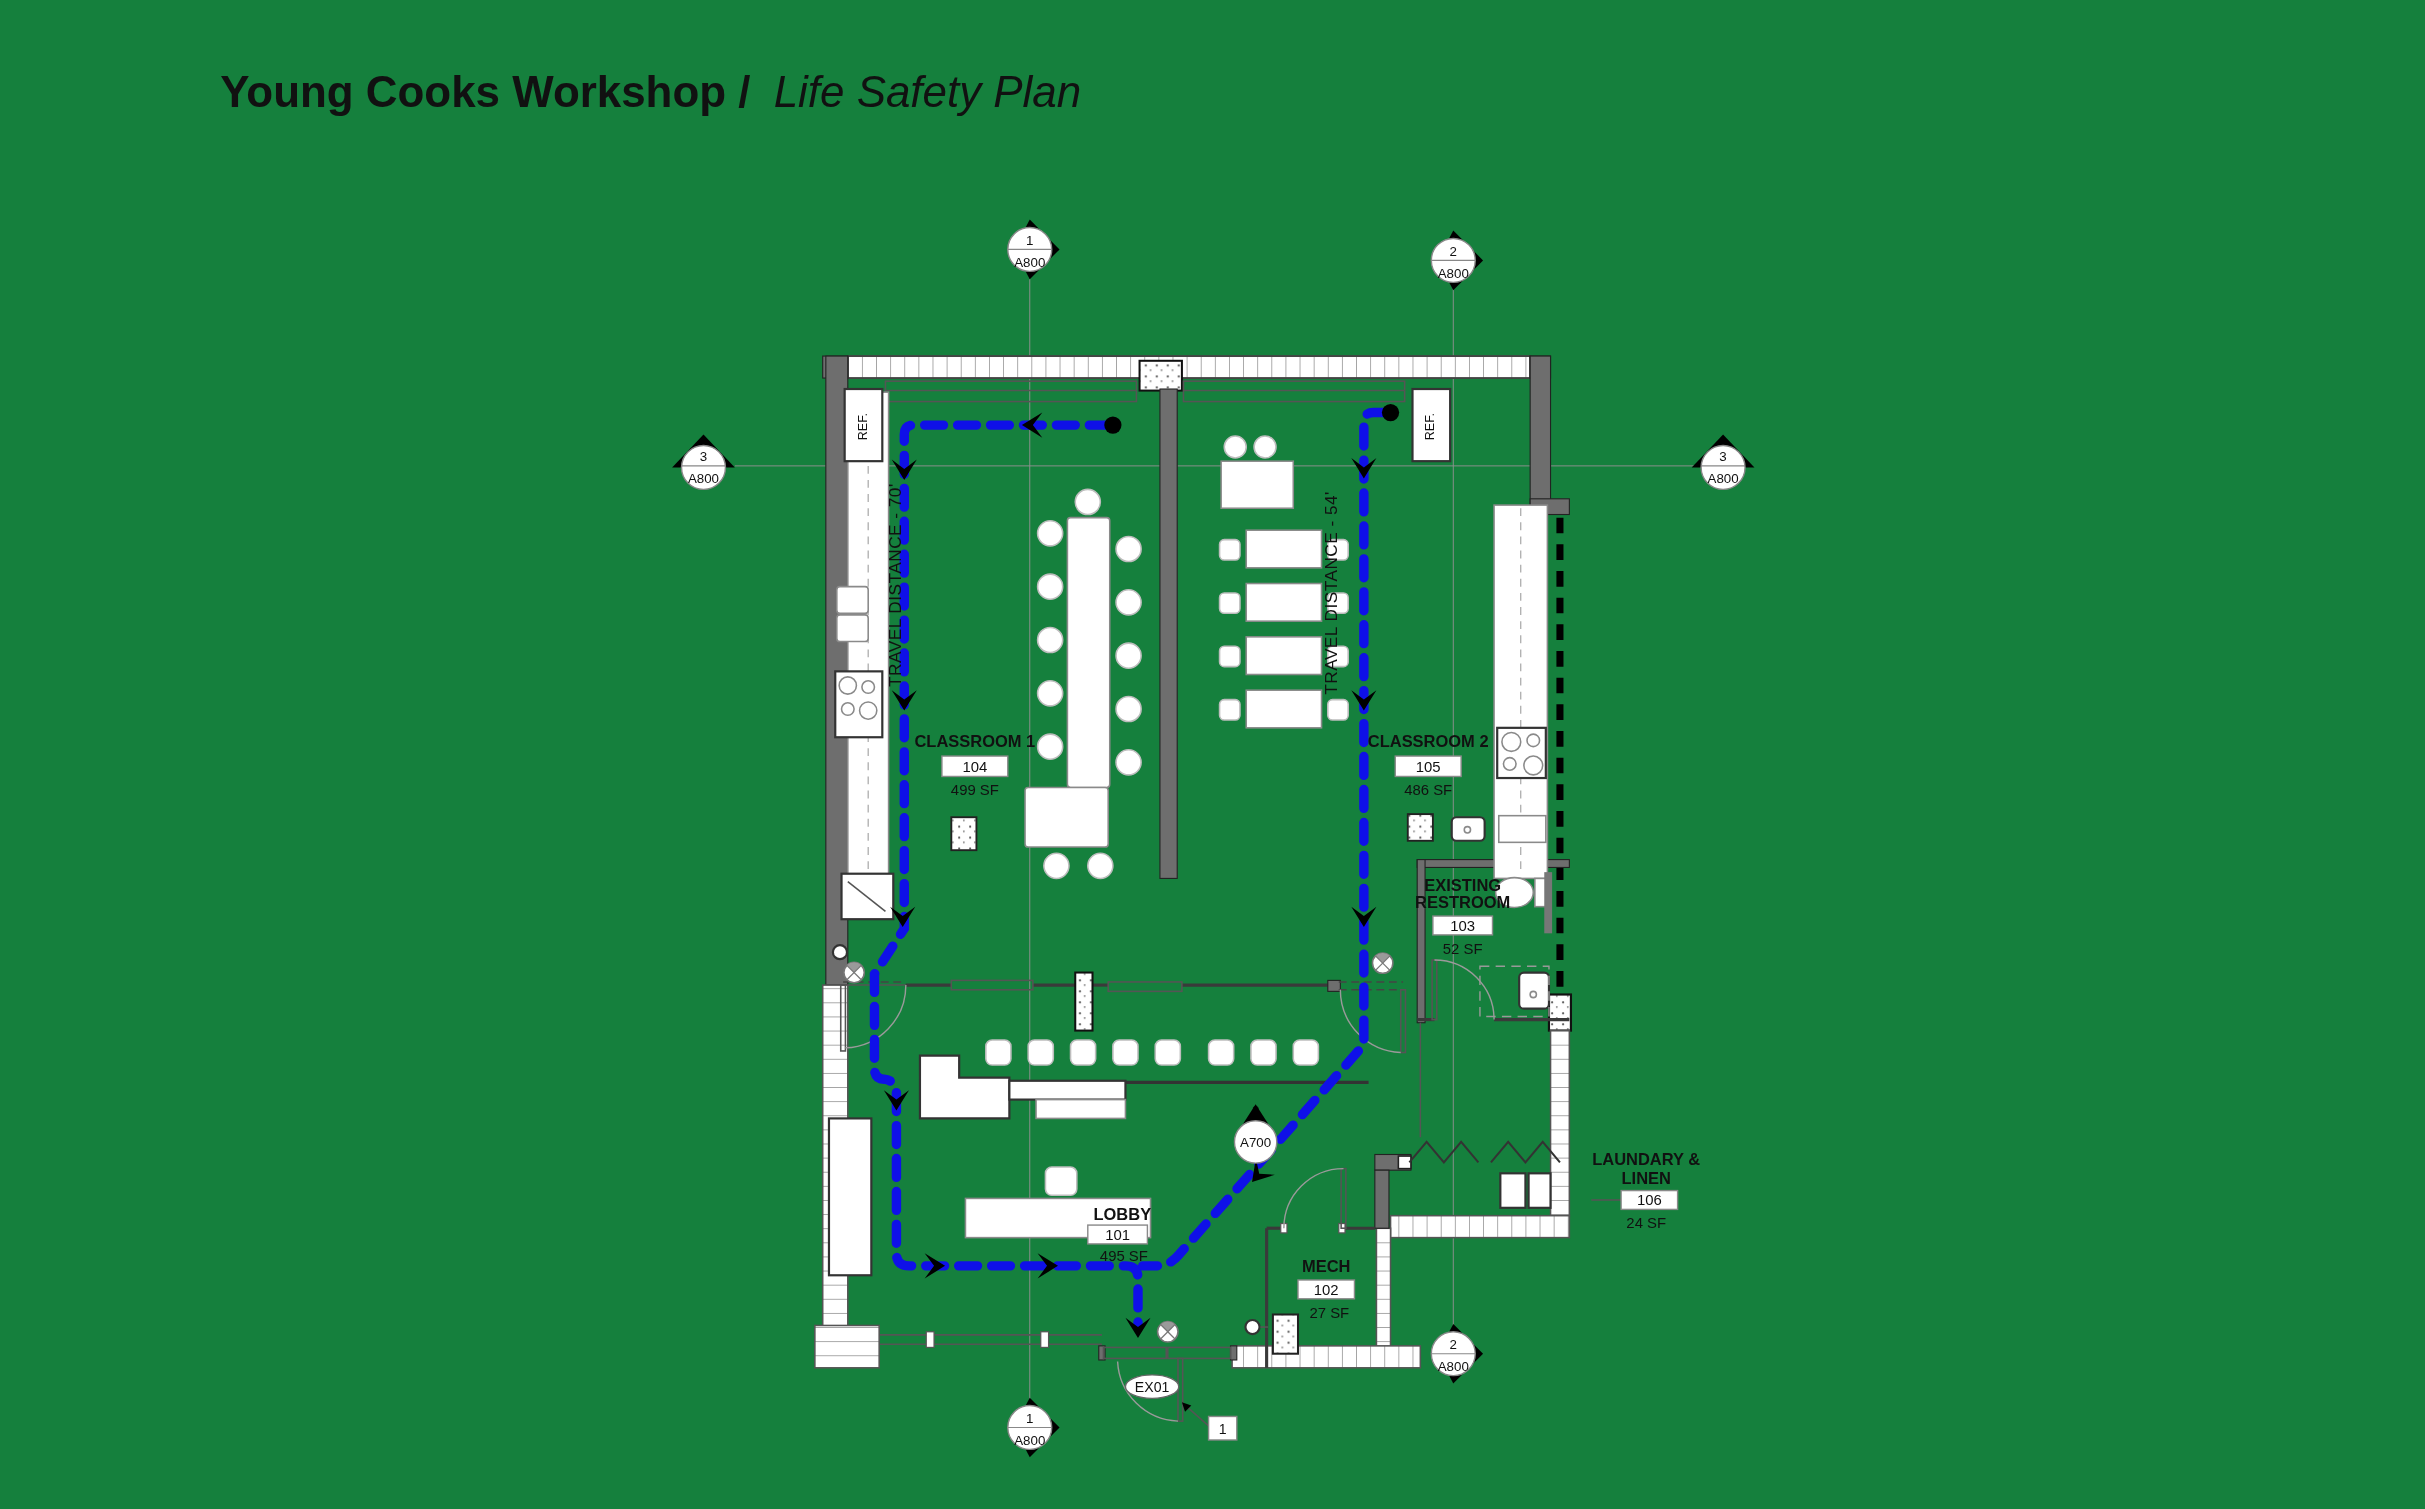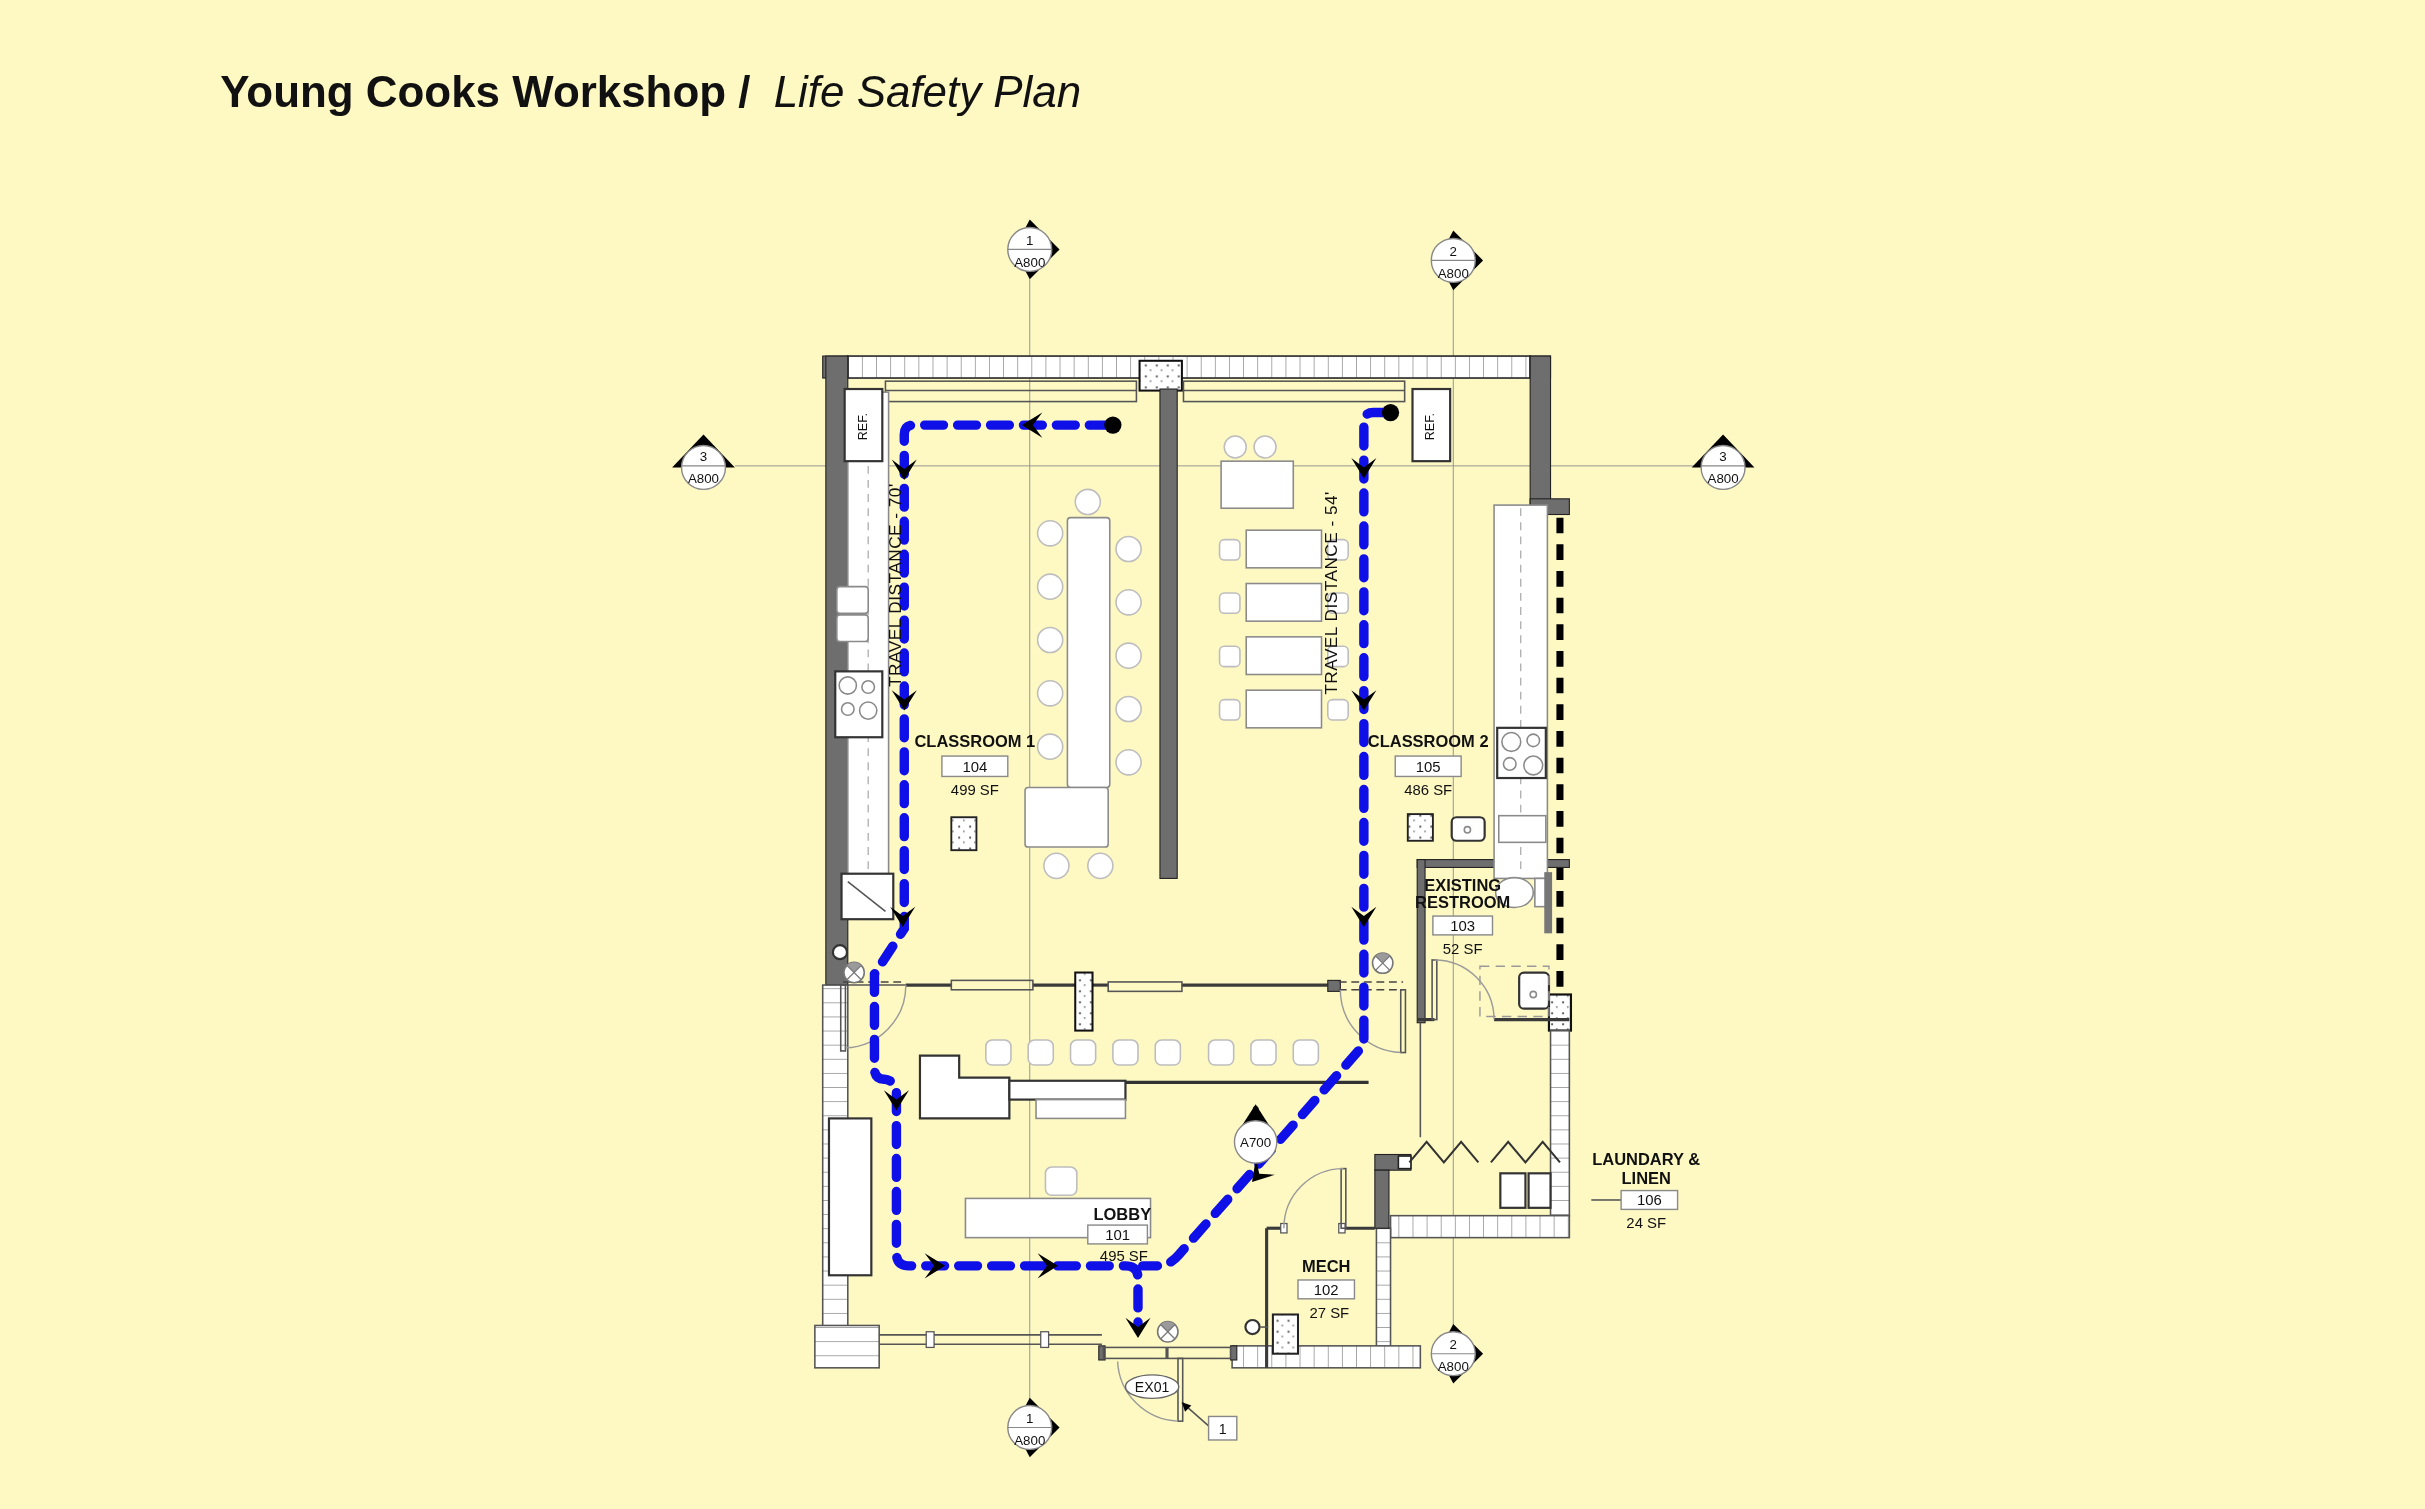--- a/index.html
+++ b/index.html
@@ -1,17 +1,17 @@
 <!DOCTYPE html>
 <html style="font-size:10.5px"><head>
 <meta charset="utf-8">
 <style>
   html,body{margin:0;padding:0;background:#ffffff;width:100%;height:100%;}
   body{font-family:"Liberation Sans", sans-serif;}
-  #plan-wrap{width:100vw;height:100vh;background:#fef9c3;}
+  #plan-wrap{width:100vw;height:100vh;background:#15803d;}
   svg{display:block;width:100%;height:100%;}
   text{fill:#111;}
   .rname{font-weight:bold;font-size:10.5px;text-anchor:middle;}
   .rnum{font-size:9.5px;text-anchor:middle;}
   .rarea{font-size:9.5px;text-anchor:middle;}
   .tagbox{fill:#fff;stroke:#8a8a8a;stroke-width:0.9;}
   .mkr-num{font-size:8.5px;text-anchor:middle;}
   .mkr-sheet{font-size:8.5px;text-anchor:middle;}
   .wall{fill:#6e6e6e;stroke:#222;stroke-width:0.7;}
   .wall-line{stroke:#3a3a3a;stroke-width:2;fill:none;}

